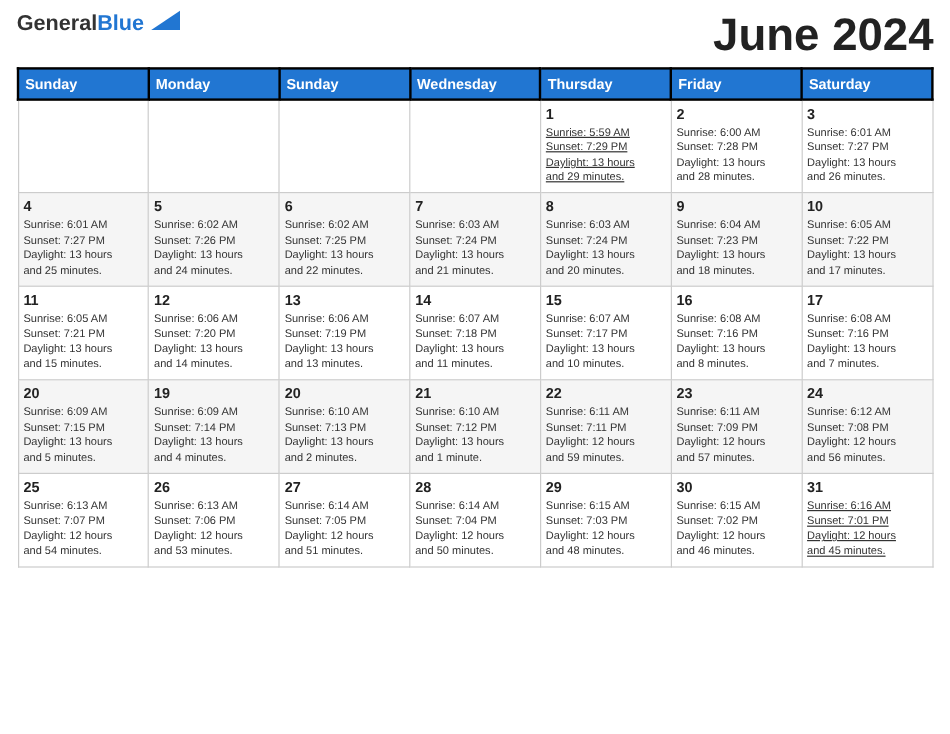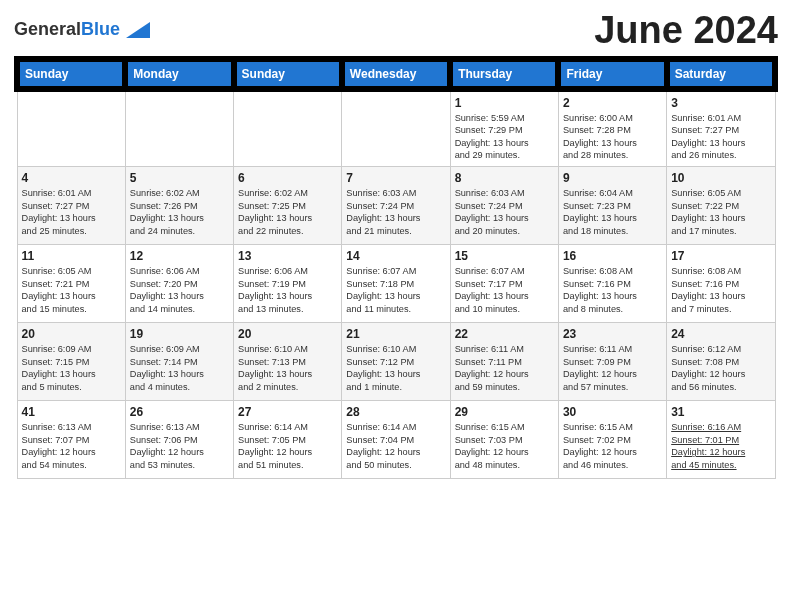--- a/index.html
+++ b/index.html
@@ -50,21 +50,21 @@
       border-collapse: collapse;
       table-layout: fixed;
     }
     .calendar th {
       background: #2176d2;
       color: #fff;
       text-align: left;
       padding: 5px 5px;
       font-size: 12px;
       font-weight: bold;
-      border: 6px solid #000000;
+      border: 2px solid #000000;
     }
     .calendar td {
       vertical-align: top;
       border: 1px solid #ccc;
       padding: 3px 4px;
       font-size: 9.5px;
       line-height: 1.35;
       height: 78px;
       background: #fff;
     }
@@ -86,21 +86,21 @@
     .empty-cell {
       background: #fff !important;
     }
   </style>
 </head>
 <body>
 
 <div class="container">
   <div class="header-top">
     <div class="logo">
-      <div style="display:flex;align-items:flex-end;margin-top:10px;">
+      <div style="display:flex;align-items:center;">
         <span class="logo-text">
           <span>General</span><span class="blue">Blue</span>
         </span>
         <svg width="28" height="20" viewBox="0 0 28 20" style="margin-left:2px;margin-top:-6px;">
           <polygon points="4,18 28,2 28,18" fill="#2176d2"></polygon>
         </svg>
       </div>
     </div>
     <div class="title-block">
       <div class="month-year">June 2024</div>
@@ -120,21 +120,21 @@
       </tr>
     </thead>
     <tbody id="calendar-body">
     <tr>
           <td class="empty-cell"></td>
           <td class="empty-cell"></td>
           <td class="empty-cell"></td>
           <td class="empty-cell"></td>
           <td>
             <span class="day-num">1</span>
-            <div class="day-info" style="white-space: pre-line;">Sunrise: 5:59 AM
+            <div class="day-info" style="white-space: pre-line; text-decoration: underline;">Sunrise: 5:59 AM
 Sunset: 7:29 PM
 Daylight: 13 hours
 and 29 minutes.</div>
           </td>
           <td>
             <span class="day-num">2</span>
             <div class="day-info" style="white-space: pre-line;">Sunrise: 6:00 AM
 Sunset: 7:28 PM
 Daylight: 13 hours
 and 28 minutes.</div>
@@ -295,21 +295,21 @@
           <td>
             <span class="day-num">24</span>
             <div class="day-info" style="white-space: pre-line;">Sunrise: 6:12 AM
 Sunset: 7:08 PM
 Daylight: 12 hours
 and 56 minutes.</div>
           </td>
         </tr>
         <tr>
           <td>
-            <span class="day-num">41</span>
+            <span class="day-num">25</span>
             <div class="day-info" style="white-space: pre-line;">Sunrise: 6:13 AM
 Sunset: 7:07 PM
 Daylight: 12 hours
 and 54 minutes.</div>
           </td>
           <td>
             <span class="day-num">26</span>
             <div class="day-info" style="white-space: pre-line;">Sunrise: 6:13 AM
 Sunset: 7:06 PM
 Daylight: 12 hours

